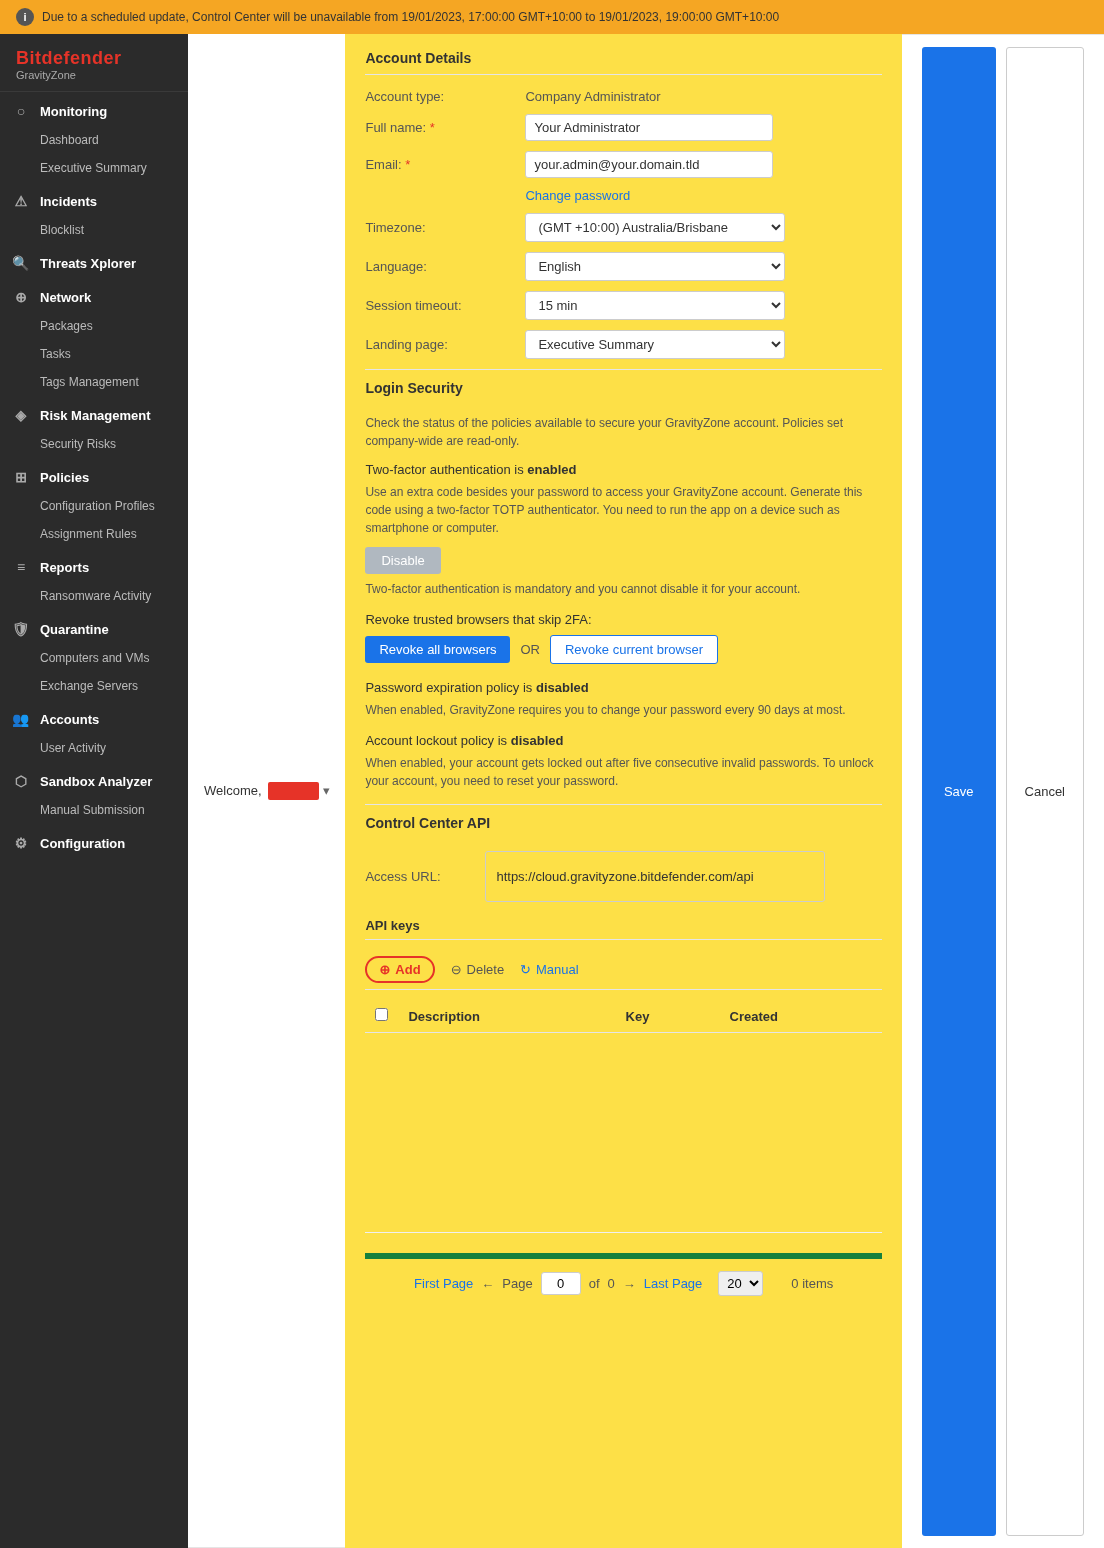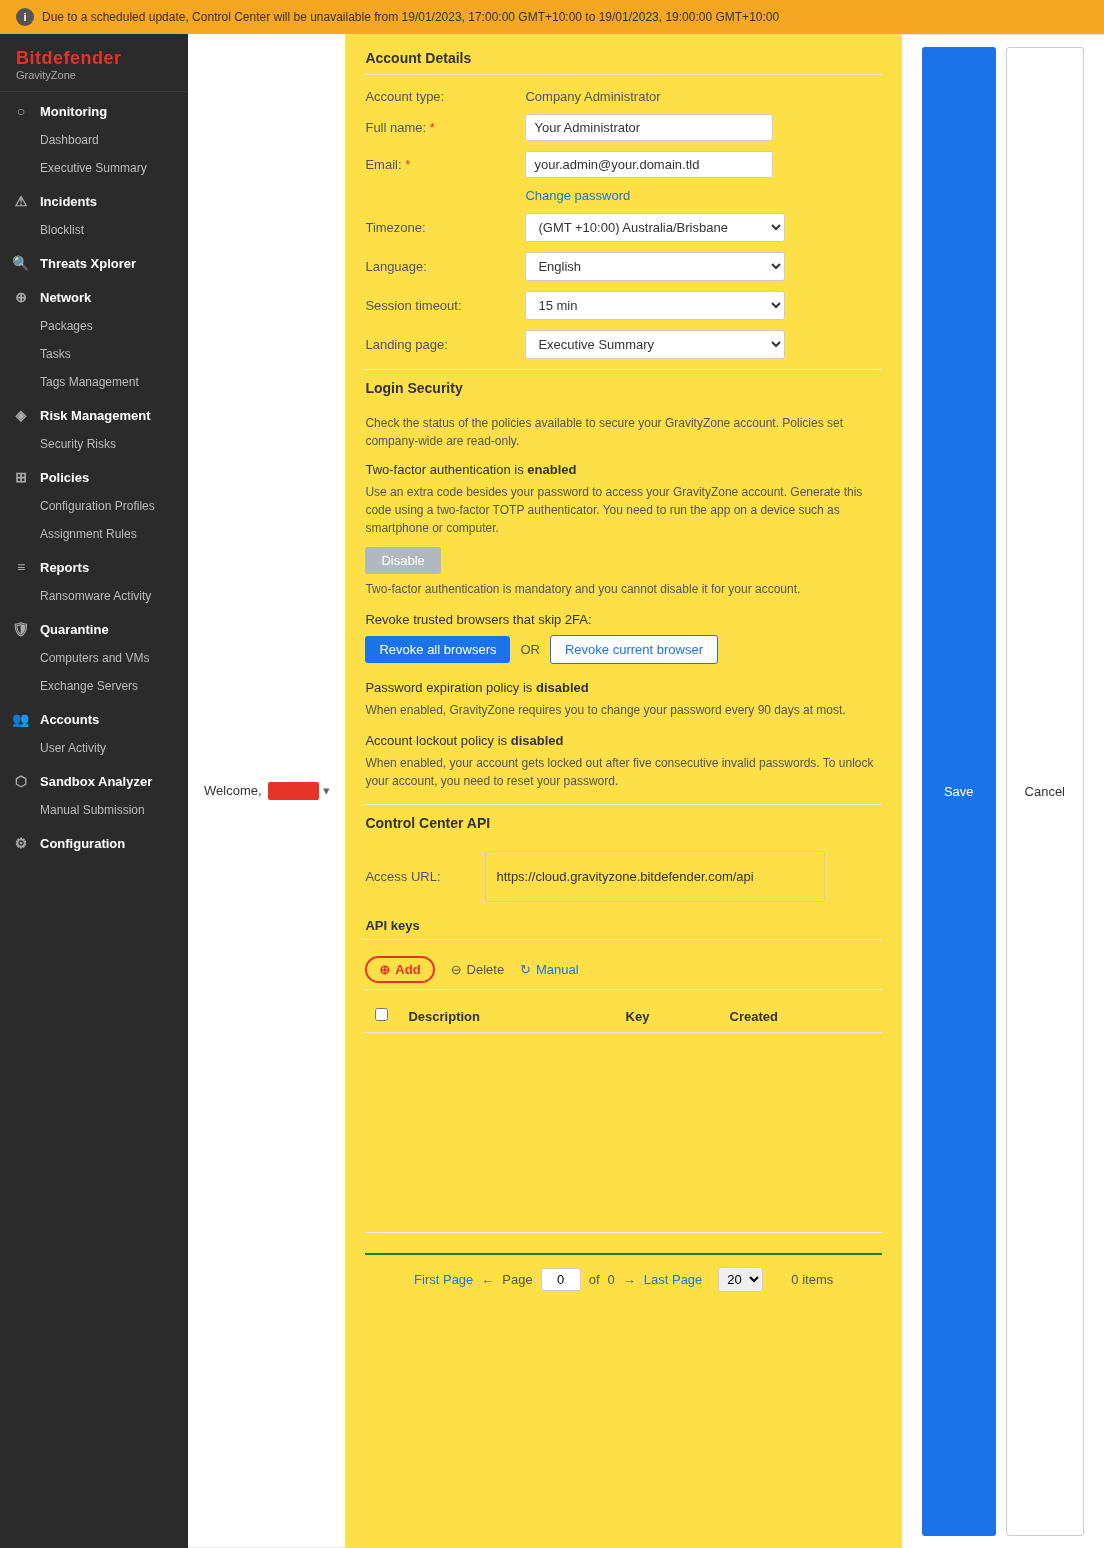--- a/index.html
+++ b/index.html
@@ -374,21 +374,21 @@
       border-bottom: 1px solid #e5e5e5;
     }
 
     
     .pagination {
       display: flex;
       align-items: center;
       justify-content: center;
       gap: 8px;
       padding: 12px 16px;
-      border-top: 2px solid #15803d;
+      border-top: 6px solid #15803d;
       font-size: 13px;
       color: #555;
     }
     .pagination-link { color: #1a73e8; cursor: pointer; text-decoration: none; }
     .pagination-arrow { color: #555; }
     .pagination-page-input {
       width: 40px;
       text-align: center;
       border: 1px solid #ccc;
       border-radius: 3px;

